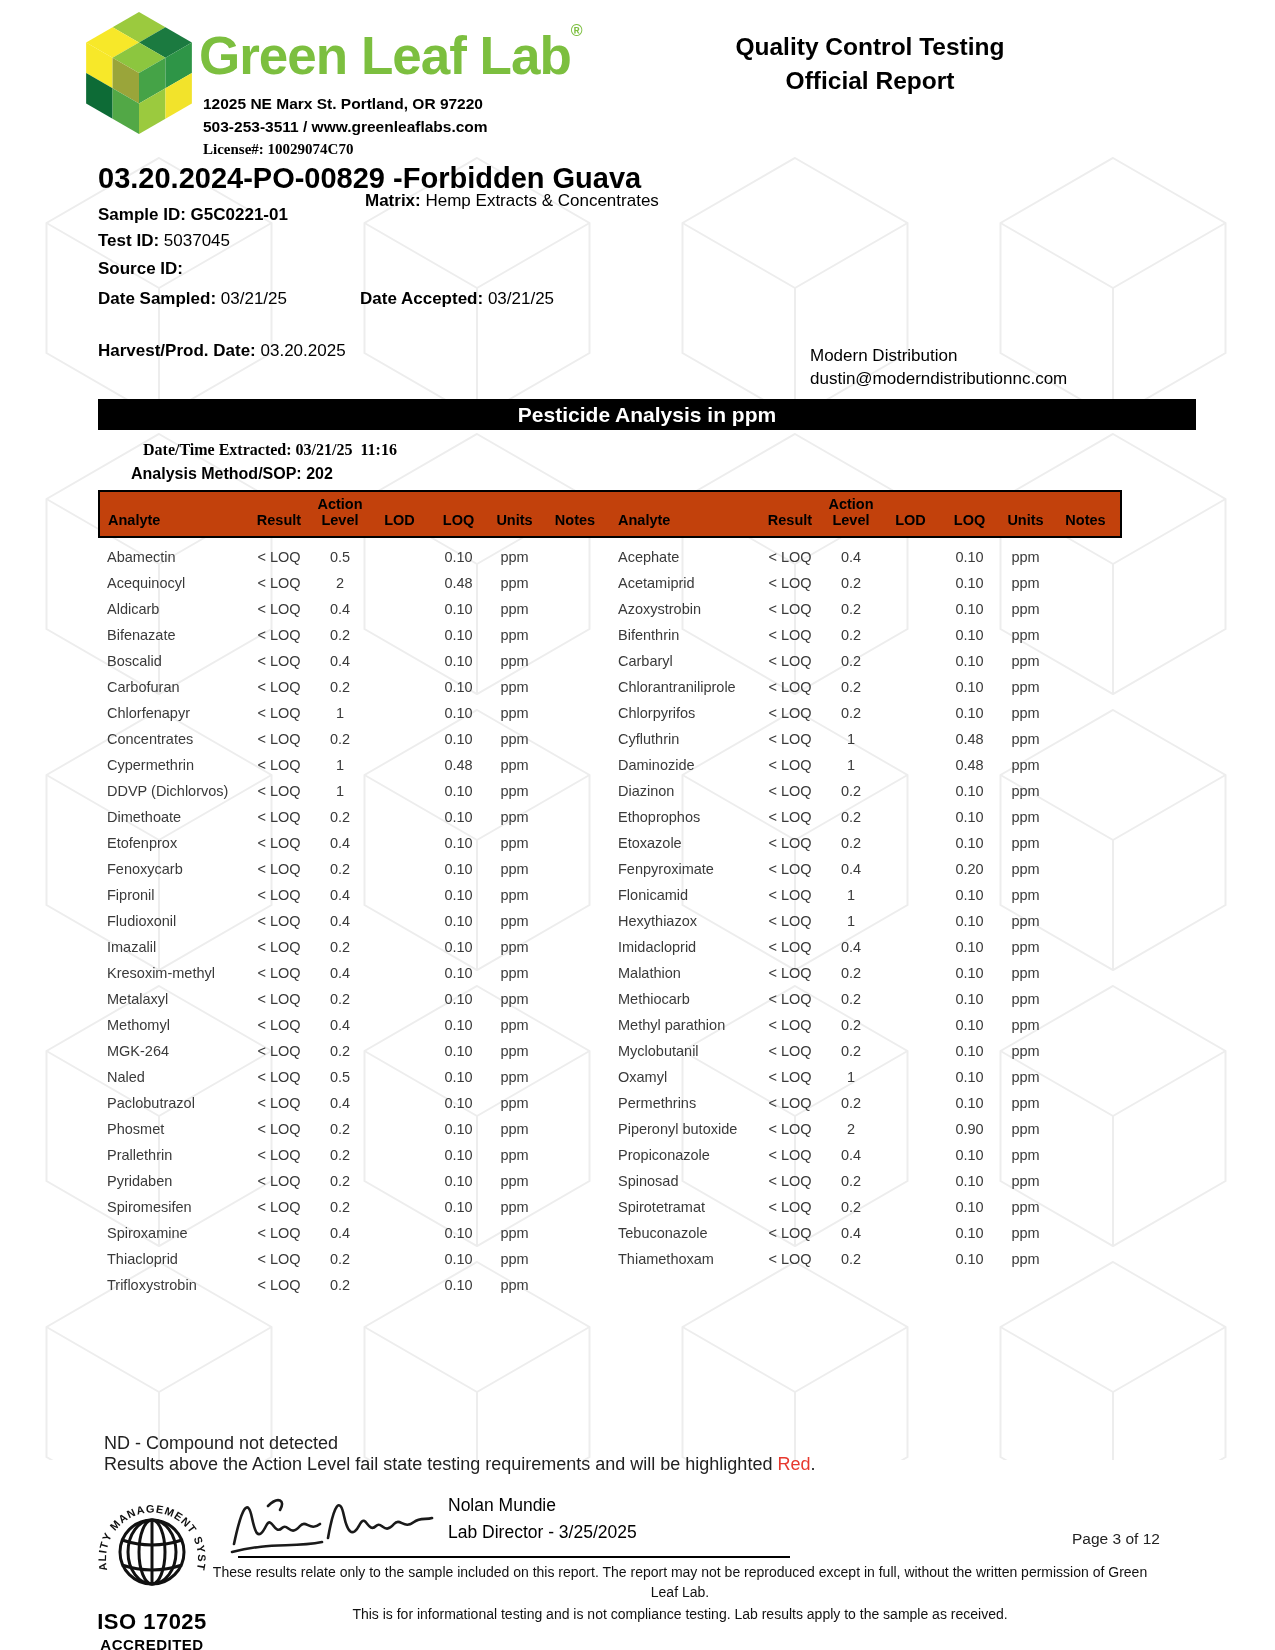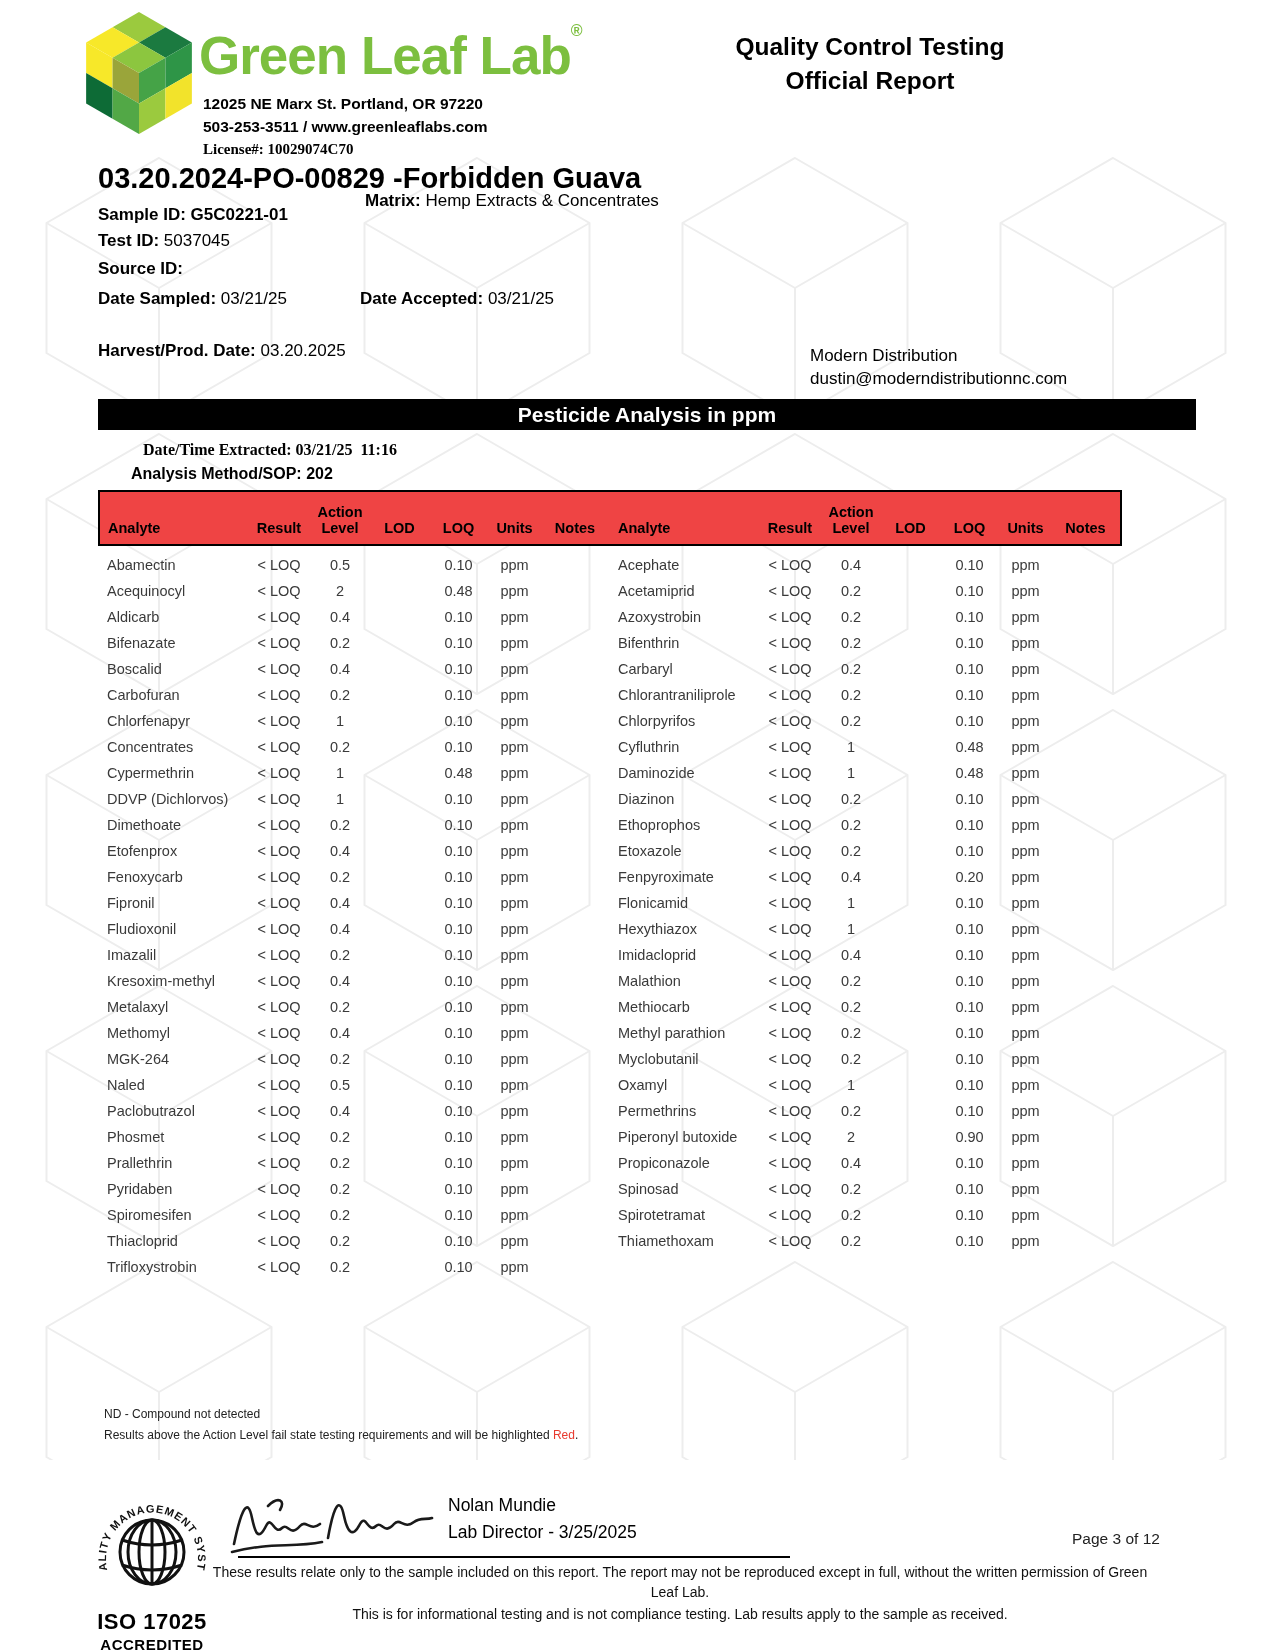--- a/index.html
+++ b/index.html
@@ -25,31 +25,31 @@
   .banner{left:98px;top:399px;width:1098px;height:31px;background:#000;color:#fff;
           text-align:center;font-size:21px;font-weight:bold;line-height:31px;}
   .extract1{left:143px;top:441px;font-size:16px;font-weight:bold;font-family:Liberation Serif, serif;}
   .extract2{left:131px;top:465px;font-size:16px;font-weight:bold;}
   .pre{white-space:pre;}
   
   .ptable{left:98px;top:490px;}
   table{border-collapse:collapse;table-layout:fixed;width:1022px;}
   col.c-analyte{width:150px;} col.c-result{width:60px;} col.c-action{width:62px;}
   col.c-lod{width:57px;} col.c-loq{width:61px;} col.c-units{width:51px;} col.c-notes{width:70px;}
-  thead th{background:#ef4444;border-top:2px solid #000;border-bottom:2px solid #000;
-           font-size:14.5px;font-weight:bold;vertical-align:bottom;padding:12px 2px 8px 2px;
+  thead th{background:#c2410c;border-top:2px solid #000;border-bottom:2px solid #000;
+           font-size:14.5px;font-weight:bold;vertical-align:bottom;padding:4px 2px 8px 2px;
            text-align:center;line-height:16px;}
   thead th.h-analyte{text-align:left;padding-left:8px;}
   thead th:first-child{border-left:2px solid #000;}
   thead th:last-child{border-right:2px solid #000;}
   tbody td{height:26px;font-size:14.5px;color:#3a3a3a;text-align:center;padding:0 2px;}
   tbody td.td-analyte{text-align:left;padding-left:8px;}
   tbody tr:first-child td{padding-top:6px;}
   
-  .notes{left:104px;top:1404px;font-size:12px;line-height:21px;color:#222;}
+  .notes{left:104px;top:1433px;font-size:18px;line-height:21px;color:#222;}
   .red{color:#e8392e;}
   
   .iso{left:92px;top:1488px;width:120px;text-align:center;line-height:1;}
   .iso .l1{font-size:22px;font-weight:bold;margin-top:18px;letter-spacing:0.5px;}
   .iso .l2{font-size:15px;font-weight:bold;margin-top:4px;letter-spacing:0.5px;}
   .iso .l3{font-size:15px;font-weight:bold;margin-top:4px;letter-spacing:0.5px;}
   .signature{left:226px;top:1486px;}
   .signer{left:448px;top:1492px;font-size:17.5px;line-height:27px;}
   .sigline{left:238px;top:1556px;width:552px;border-top:2px solid #000;height:0;}
   .disc1{left:210px;top:1562px;width:940px;text-align:center;font-size:14px;line-height:20px;color:#111;}
@@ -600,20 +600,36 @@
               <td></td>
               <td class="td-analyte">Spirotetramat</td>
               <td>&lt; LOQ</td>
               <td>0.2</td>
               <td></td>
               <td>0.10</td>
               <td>ppm</td>
               <td></td>
             </tr>
             <tr>
+              <td class="td-analyte">Spiroxamine</td>
+              <td>&lt; LOQ</td>
+              <td>0.4</td>
+              <td></td>
+              <td>0.10</td>
+              <td>ppm</td>
+              <td></td>
+              <td class="td-analyte">Tebuconazole</td>
+              <td>&lt; LOQ</td>
+              <td>0.4</td>
+              <td></td>
+              <td>0.10</td>
+              <td>ppm</td>
+              <td></td>
+            </tr>
+            <tr>
               <td class="td-analyte">Thiacloprid</td>
               <td>&lt; LOQ</td>
               <td>0.2</td>
               <td></td>
               <td>0.10</td>
               <td>ppm</td>
               <td></td>
               <td class="td-analyte">Thiamethoxam</td>
               <td>&lt; LOQ</td>
               <td>0.2</td>

